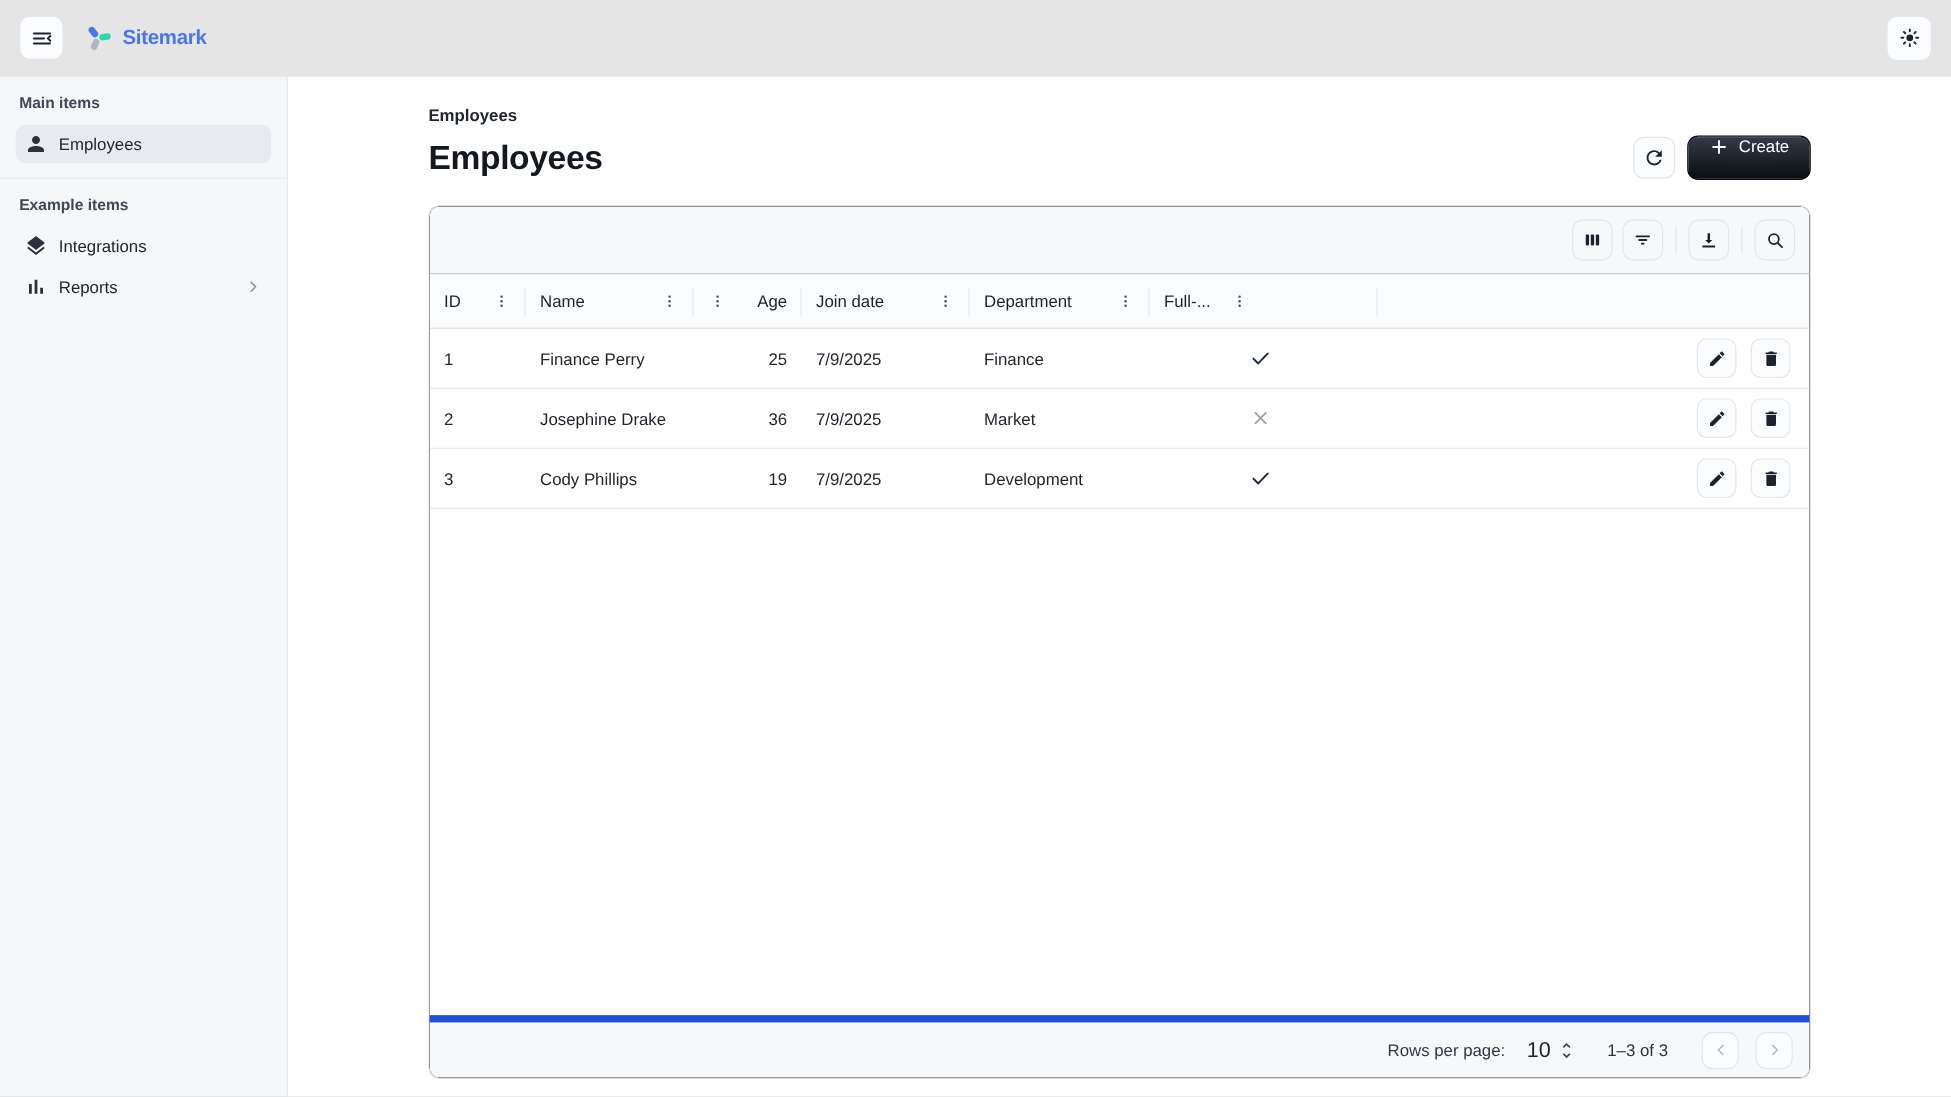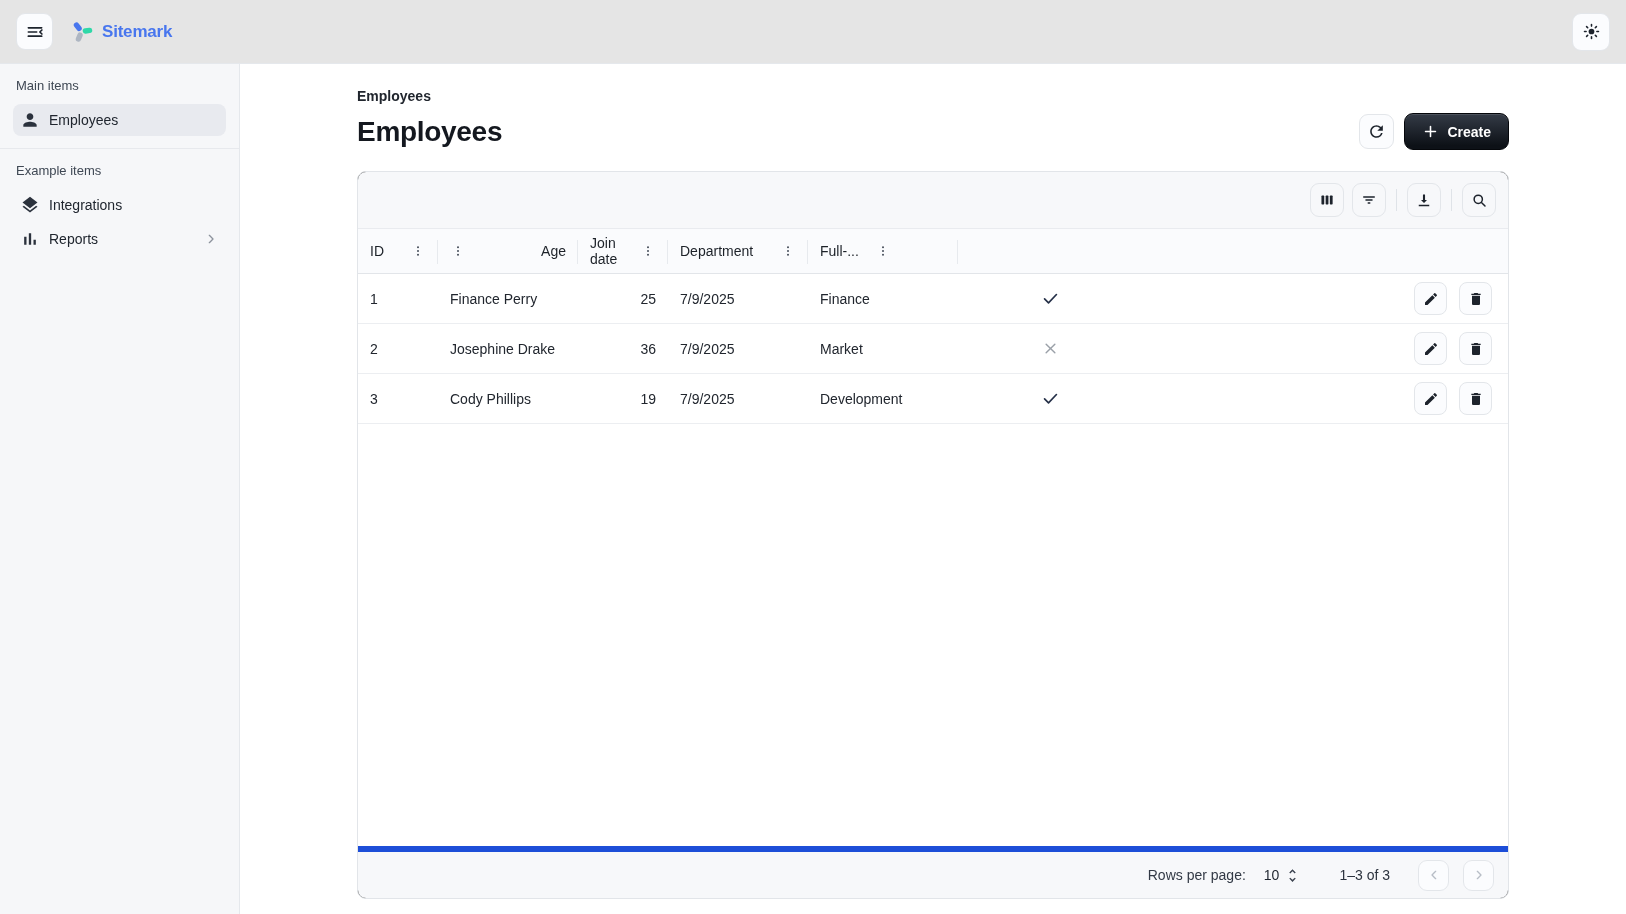--- a/index.html
+++ b/index.html
@@ -15,43 +15,43 @@
               color:#1d232c; cursor:pointer; }
   .menu-btn { width:37px; height:37px; }
   .brand { display:flex; align-items:center; gap:8px; margin-left:16px; }
   .brand-name { color:#4876ee; font-size:17px; font-weight:700; letter-spacing:-0.2px; }
   .appbar-spacer { flex:1; }
   .theme-btn { width:38px; height:38px; }
 
   
   .shell { display:flex; height:850px; }
   .sidebar { width:240px; background:#f6f7f9; border-right:1px solid #e5e8ec; padding-top:14px; }
-  .side-label { font-size:13px; font-weight:400; color:#3f4854; padding:0 16px; margin-bottom:11px; }
+  .side-label { font-size:13px; font-weight:700; color:#3f4854; padding:0 16px; margin-bottom:11px; }
   .side-item { display:flex; align-items:center; height:32px; margin:2px 13px;
                padding:0 7px; border-radius:8px; gap:9px; font-size:14px; color:#20262f; cursor:pointer; }
   .side-item.selected { background:#e8eaef; font-weight:500; }
   .side-icon { width:20px; height:20px; color:#2b323d; flex:none; }
   .side-icon svg { width:20px; height:20px; }
   .side-chevron { margin-left:auto; color:#8d939d; }
   .side-chevron svg { width:16px; height:16px; }
   .side-divider { height:1px; background:#e7e9ed; margin:12px 0 14px; }
 
   .main { flex:1; background:#fff; overflow:hidden; }
   .container { width:1152px; margin:0 auto; padding-top:24px; }
 
   .breadcrumb { font-size:14px; font-weight:700; color:#21262e; }
   .title-row { display:flex; align-items:center; margin-top:9px; }
   .page-title { font-size:28px; font-weight:700; color:#14181f; letter-spacing:-0.3px; }
   .title-actions { margin-left:auto; display:flex; align-items:center; gap:10px; }
   .refresh-btn { width:35px; height:35px; }
   .refresh-btn svg { width:19px; height:19px; }
-  .create-btn { display:flex; align-items:center; gap:8px; height:37px; padding:0 17px;
+  .create-btn { display:flex; align-items:flex-start; gap:8px; height:37px; padding:0 17px;
                 border-radius:9px; border:1px solid #05070b;
                 background:linear-gradient(180deg,#343b46 0%, #0d1117 90%);
-                color:#fff; font-size:14px; font-weight:700; cursor:pointer;
+                color:#fff; font-size:14px; font-weight:400; cursor:pointer;
                 box-shadow:inset 0 1px 0 rgba(255,255,255,.12); }
   .create-btn svg { width:17px; height:17px; }
 
   
   .grid-panel { margin-top:21px; height:728px; border:1px solid #e2e5e9; border-radius:9px;
                 background:#000000; display:flex; flex-direction:column; overflow:hidden; }
   .grid-toolbar { height:56px; background:#f7f8fa; display:flex; align-items:center;
                   justify-content:flex-end; gap:8px; padding:0 12px; }
   .tool-btn { width:34px; height:34px; background:transparent; }
   .tool-btn svg { width:18px; height:18px; }
@@ -81,23 +81,23 @@
   .actions-cell { justify-content:flex-end; gap:12px; padding-right:16px; }
   .act-btn { width:33px; height:33px; border-radius:8px; }
   .act-btn svg { width:16px; height:16px; }
 
   .grid-filler { flex:1; background:#fff; }
   .grid-footer { height:52px; background:#f7f8fa; border-top:6px solid #1d4ed8;
                  display:flex; align-items:center; justify-content:flex-end; padding:0 14px;
                  font-size:14px; color:#2c333e; }
   .rpp-label { color:#323945; }
   .rpp-select { display:flex; align-items:center; gap:5px; margin-left:18px; cursor:pointer; }
-  .rpp-value { font-size:14px; color:#1f252e; }
+  .rpp-value { font-size:18px; color:#1f252e; }
   .unfold-icon { color:#3d4450; } .unfold-icon svg { width:17px; height:17px; }
-  .range-label { margin-left:38px; }
+  .range-label { margin-left:25px; }
   .pager { display:flex; gap:14px; margin-left:28px; }
   .page-btn { width:31px; height:31px; color:#b7bdc6; }
   .page-btn svg { width:16px; height:16px; }
 </style>
 </head>
 <body>
 
 <div class="appbar">
   <button class="icon-btn menu-btn">
     <span>
@@ -233,20 +233,31 @@
               <span class="h-label">ID</span>
               <span class="h-spacer"></span>
               <span class="col-menu">
                 <svg viewBox="0 0 24 24" fill="currentColor">
                   <circle cx="12" cy="6.3" r="1.5"></circle>
                   <circle cx="12" cy="12" r="1.5"></circle>
                   <circle cx="12" cy="17.7" r="1.5"></circle>
                 </svg>
               </span>
             </div>
+            <div class="h-cell sep">
+              <span class="h-label">Name</span>
+              <span class="h-spacer"></span>
+              <span class="col-menu">
+                <svg viewBox="0 0 24 24" fill="currentColor">
+                  <circle cx="12" cy="6.3" r="1.5"></circle>
+                  <circle cx="12" cy="12" r="1.5"></circle>
+                  <circle cx="12" cy="17.7" r="1.5"></circle>
+                </svg>
+              </span>
+            </div>
             <div class="h-cell sep right">
               <span class="col-menu">
                 <svg viewBox="0 0 24 24" fill="currentColor">
                   <circle cx="12" cy="6.3" r="1.5"></circle>
                   <circle cx="12" cy="12" r="1.5"></circle>
                   <circle cx="12" cy="17.7" r="1.5"></circle>
                 </svg>
               </span>
               <span class="h-spacer"></span>
               <span class="h-label">Age</span>

